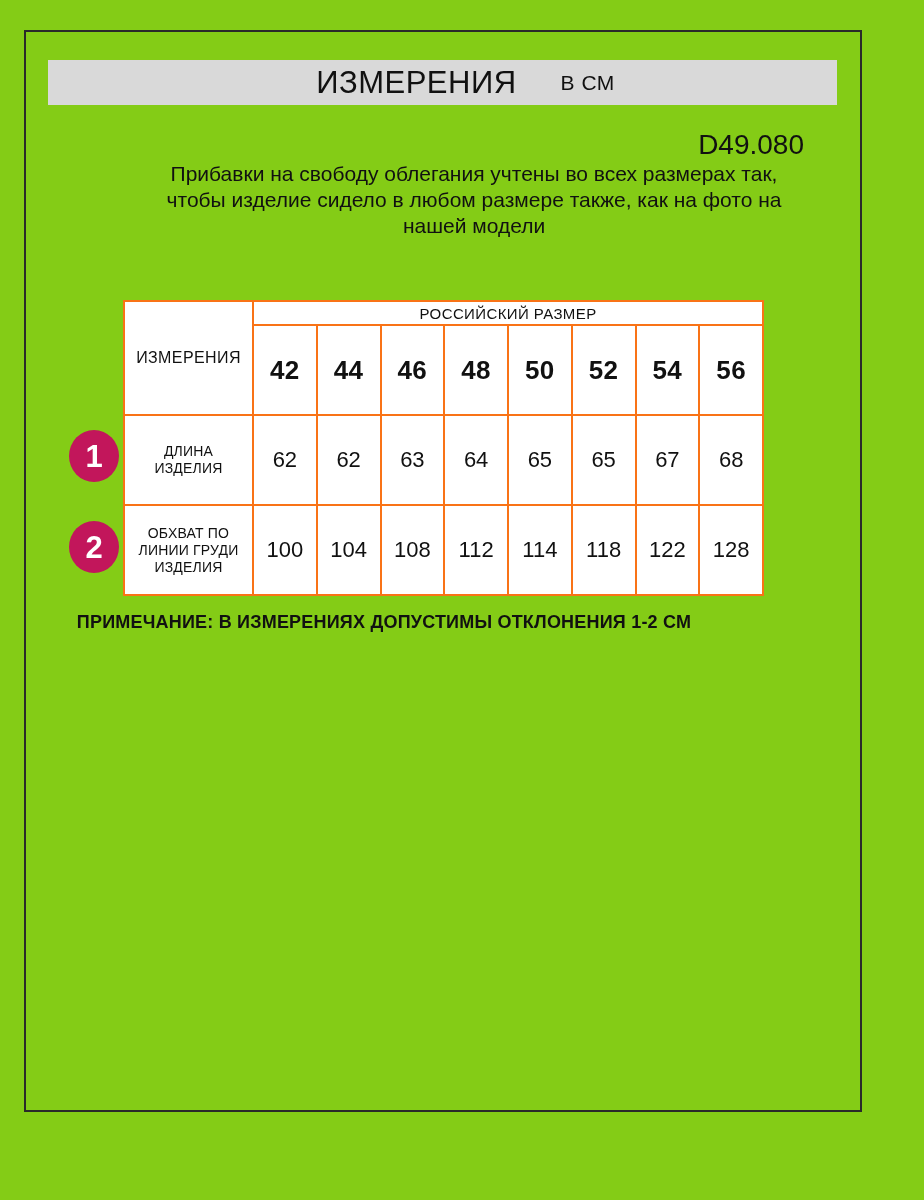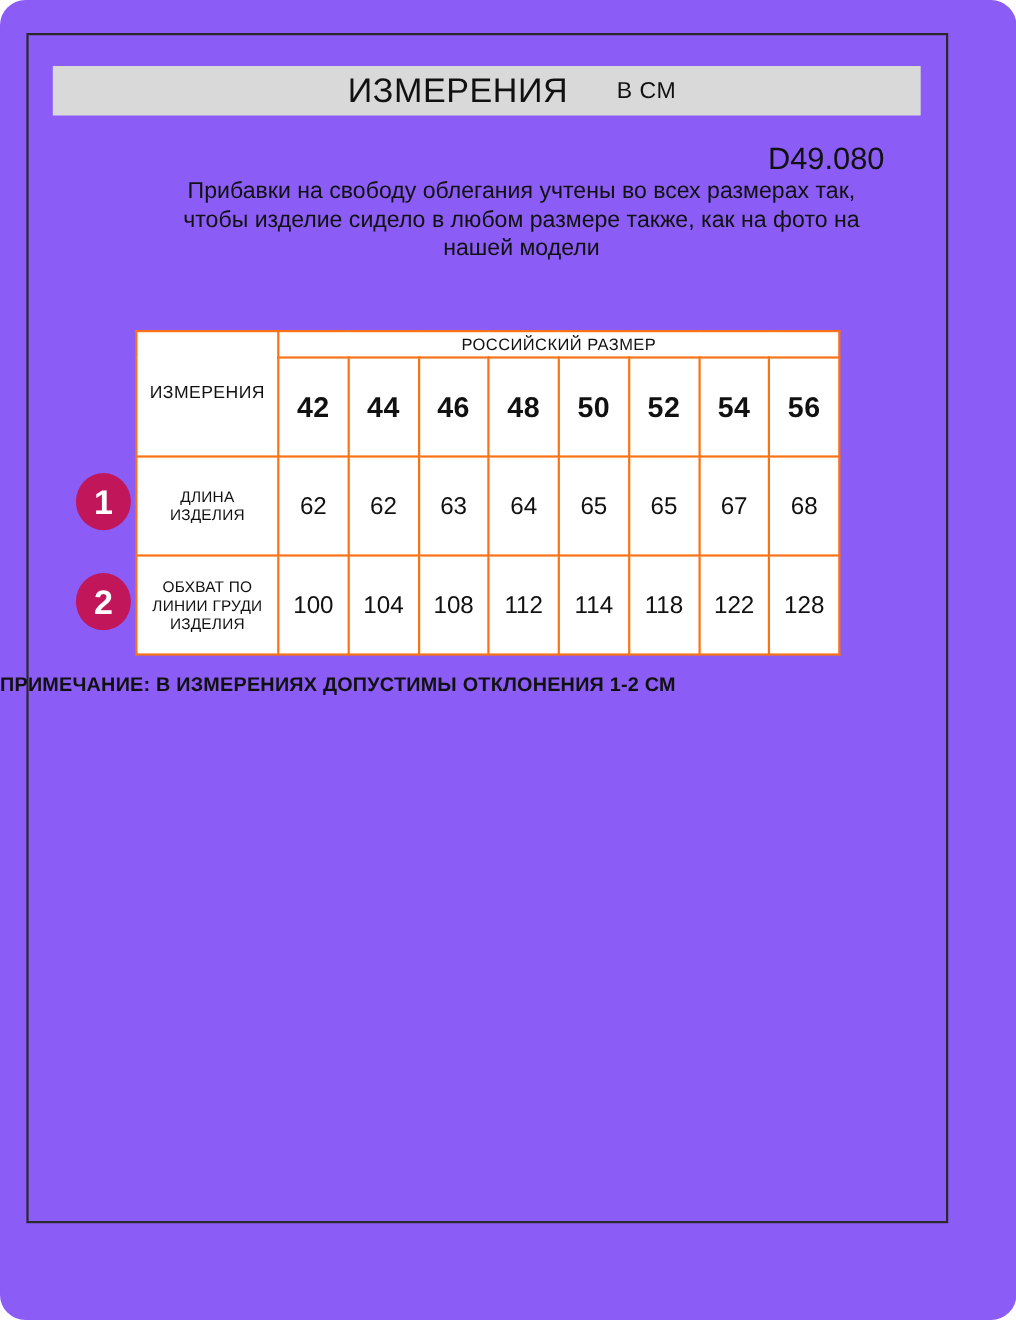--- a/index.html
+++ b/index.html
@@ -6,23 +6,22 @@
     margin: 0;
     padding: 0;
     background: #ffffff;
     font-family: "Liberation Sans", "DejaVu Sans", sans-serif;
     color: #111;
   }
   .page {
     position: relative;
     width: 924px;
     height: 1200px;
-    background: #8b5cf6;
+    background: #84cc16;
     overflow: hidden;
-    border-radius: 23px;
   }
   .frame {
     position: absolute;
     left: 24px;
     top: 30px;
     width: 838px;
     height: 1082px;
     border: 2px solid #2a2a2a;
     box-sizing: border-box;
   }
@@ -138,20 +137,21 @@
     line-height: 1;
   }
   .marker-1 { top: 430px; }
   .marker-2 { top: 521px; }
   
   .note {
     position: absolute;
     left: 0;
     top: 612px;
     width: 768px;
+    text-align: center;
     font-size: 18px;
     font-weight: 700;
     letter-spacing: 0.2px;
   }
 </style>
 </head>
 <body>
 
 <div class="page">
 

